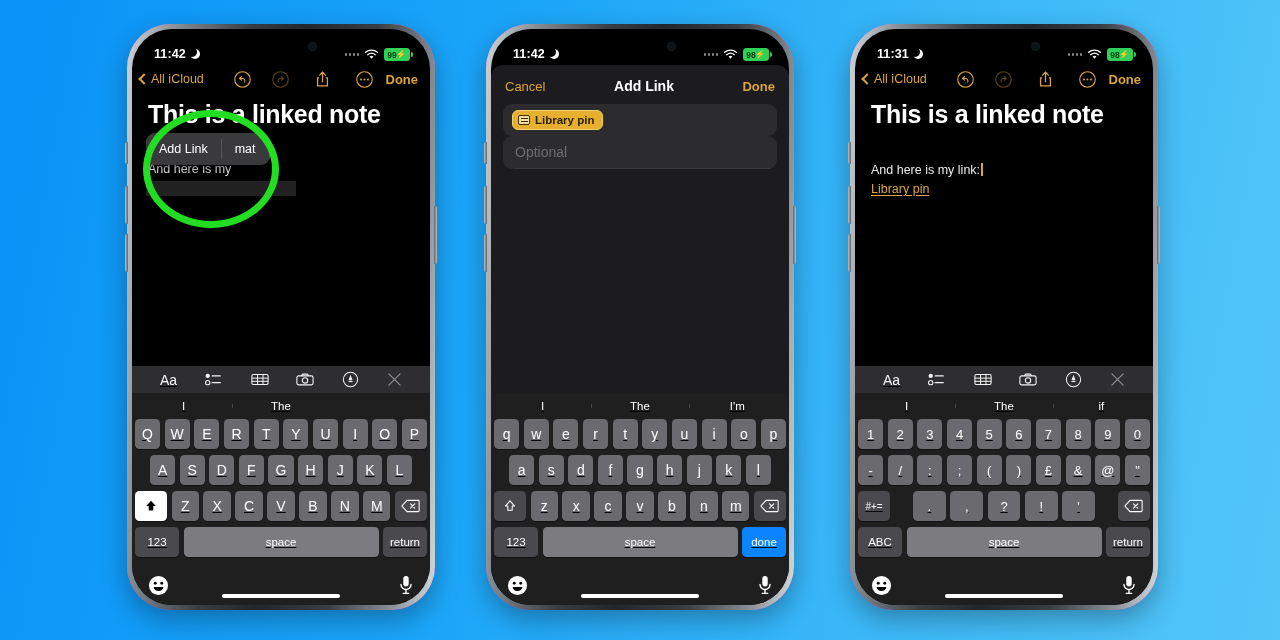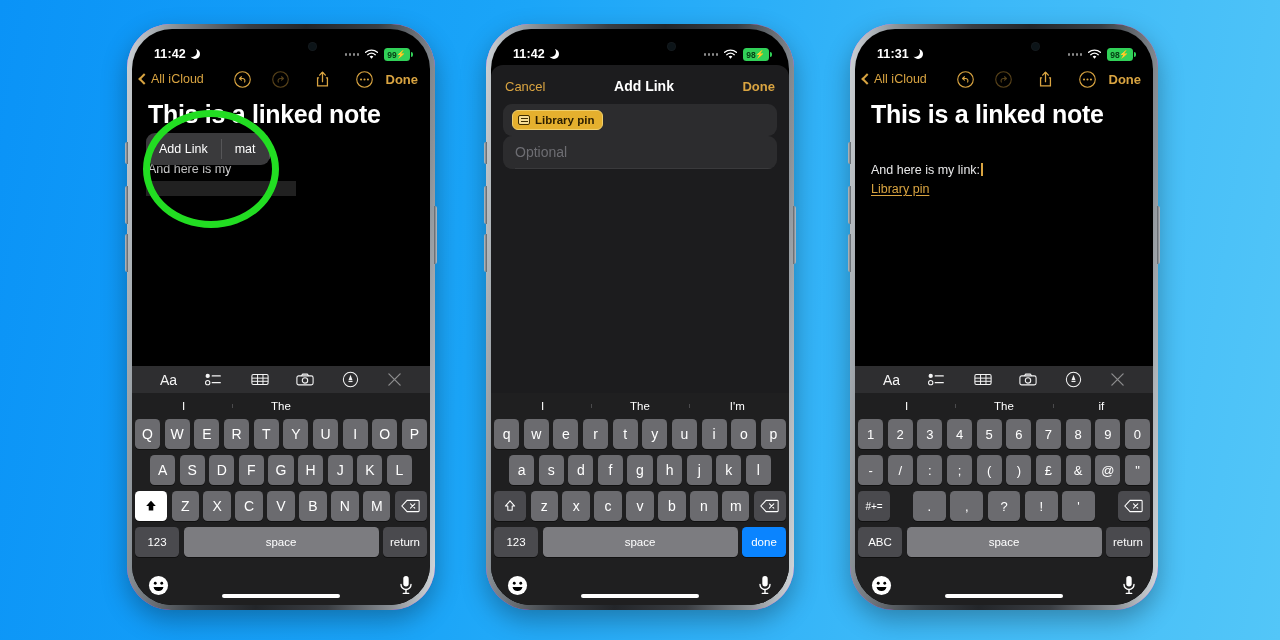--- a/index.html
+++ b/index.html
@@ -225,21 +225,21 @@
     width: 41px; height: 24px; border-radius: 13px;
     background: #39393d; position: relative; flex: 0 0 auto;
   }
   .toggle .knob {
     position: absolute; left: 2px; top: 2px;
     width: 20px; height: 20px; border-radius: 50%;
     background: #fff; box-shadow: 0 1px 2px rgba(0,0,0,.4);
   }
 
   
-  .kb-wrap { position: absolute; left: 0; right: 0; bottom: 0; z-index: 8; }
+  .kb-wrap { position: absolute; left: 0; right: 0; bottom: 0; z-index: 8; text-decoration: underline; }
   .fmt-bar {
     height: 27px; background: #2e2e30;
     display: flex; align-items: center; justify-content: space-around;
     padding: 0 14px;
   }
   .fmt-bar .fi { color: #fff; opacity: .95; display: flex; align-items: center; }
   .kb {
     background: #1f1f20; padding: 0 3px 2px 3px;
   }
   .suggest {

